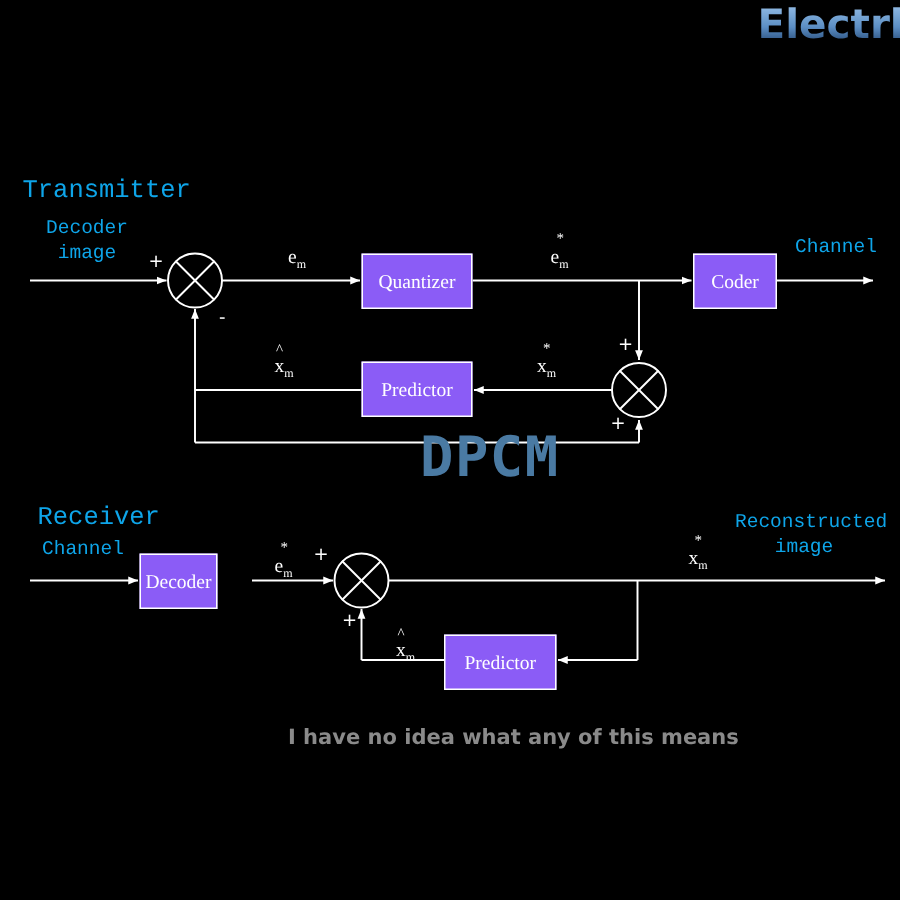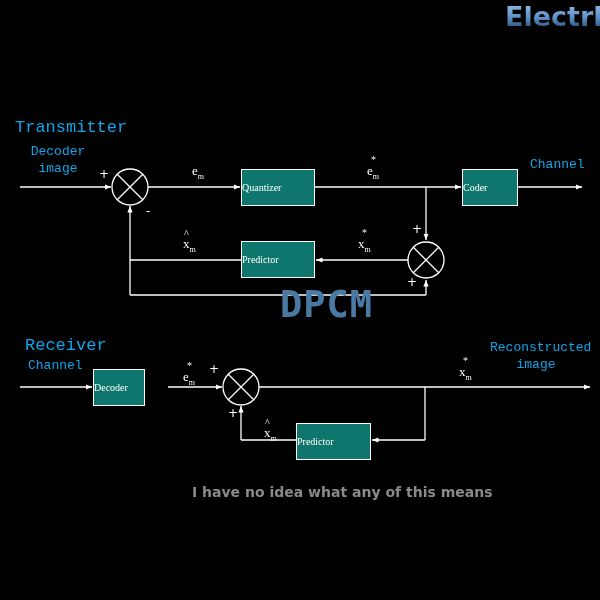--- a/index.html
+++ b/index.html
@@ -6,21 +6,21 @@
     body { width: 600px; height: 600px; position: relative; overflow: hidden; font-family: "Liberation Serif", serif; color: #fff; }
     .abs { position: absolute; white-space: nowrap; }
     .serif { font-family: Liberation Mono, monospace; color: #0ea5e9; }
     .brand {
       left: 505px; top: 1px; font-family: "DejaVu Sans", sans-serif; font-weight: bold; font-size: 27px;
       background: linear-gradient(#9cc3ea 0%, #5b8ec4 55%, #1b3a64 100%);
       -webkit-background-clip: text; background-clip: text; color: transparent; letter-spacing: 0px;
     }
     .section { font-size: 17px; }
     .lbl { font-size: 13px; line-height: 17px; text-align: center; }
-    .box { position: absolute; border: 1px solid #fff; box-sizing: border-box; display: flex; align-items: center; justify-content: flex-start; font-size: 10px; color: #fff; background: #0f766e; }
+    .box { position: absolute; border: 1px solid #fff; box-sizing: border-box; display: flex; align-items: center; justify-content: center; font-size: 13px; color: #fff; background: #8b5cf6; }
     .dpcm { left: 242px; top: 283px; font-family: "DejaVu Sans Mono", monospace; font-weight: bold; font-size: 37px; color: #4a7aa3; letter-spacing: 1px; margin-left: 38px; }
     .caption { left: 192px; top: 484px; font-family: "DejaVu Sans", sans-serif; font-weight: bold; font-size: 14px; color: #8a8a8a; }
     .sym { font-size: 13px; color: #fff; font-family: "Liberation Serif", serif; }
     .sym sub { font-size: 8px; }
     .sym .acc { position: absolute; font-size: 10px; }
     .sign { font-size: 12px; color: #fff; font-family: "DejaVu Sans", sans-serif; }
     svg.wires { position: absolute; left: 0; top: 0; }
   </style>
 </head>
 <body>

